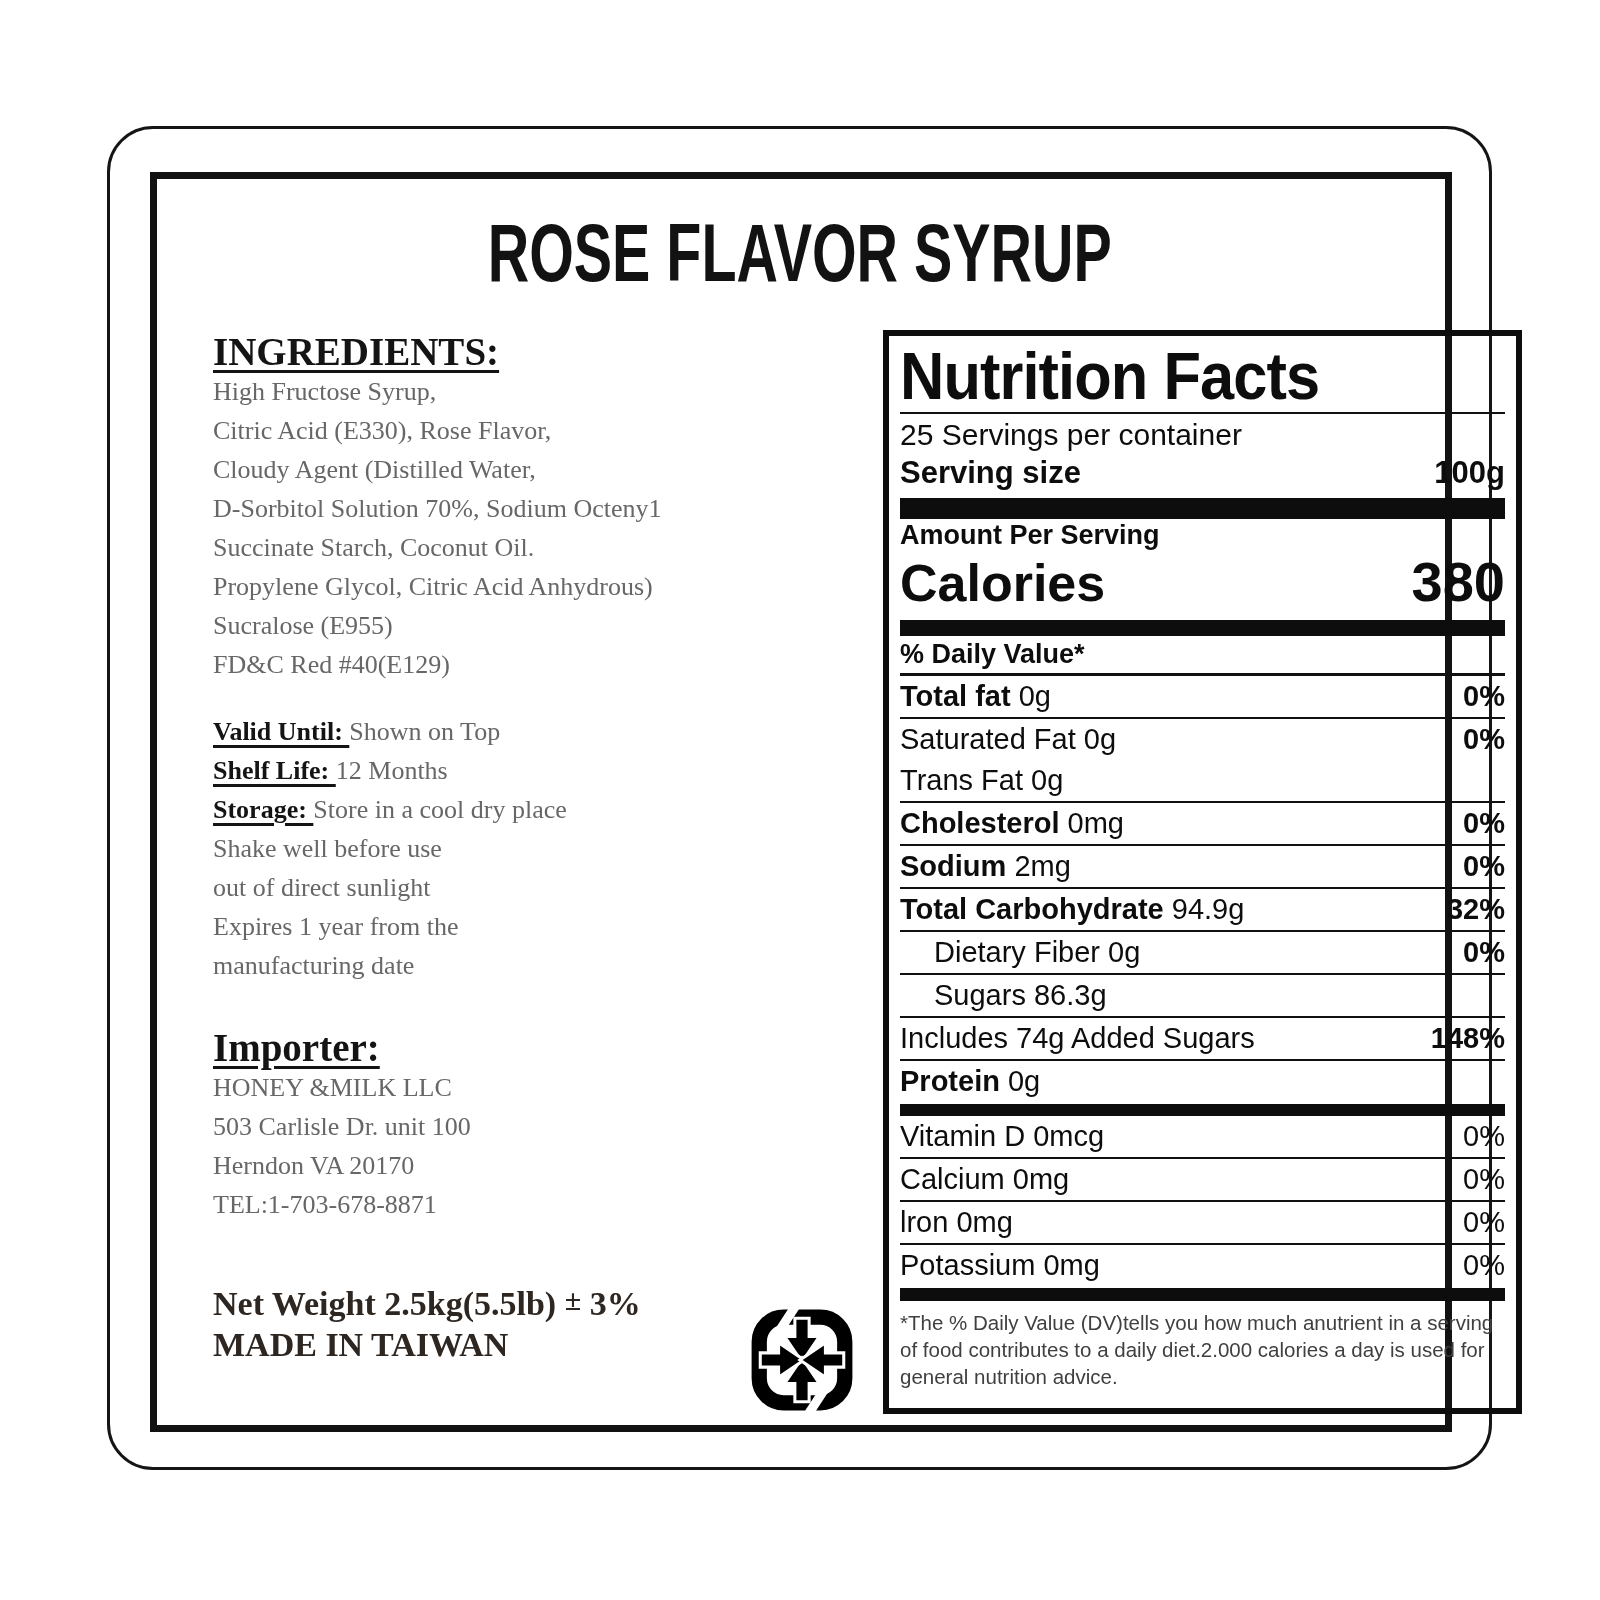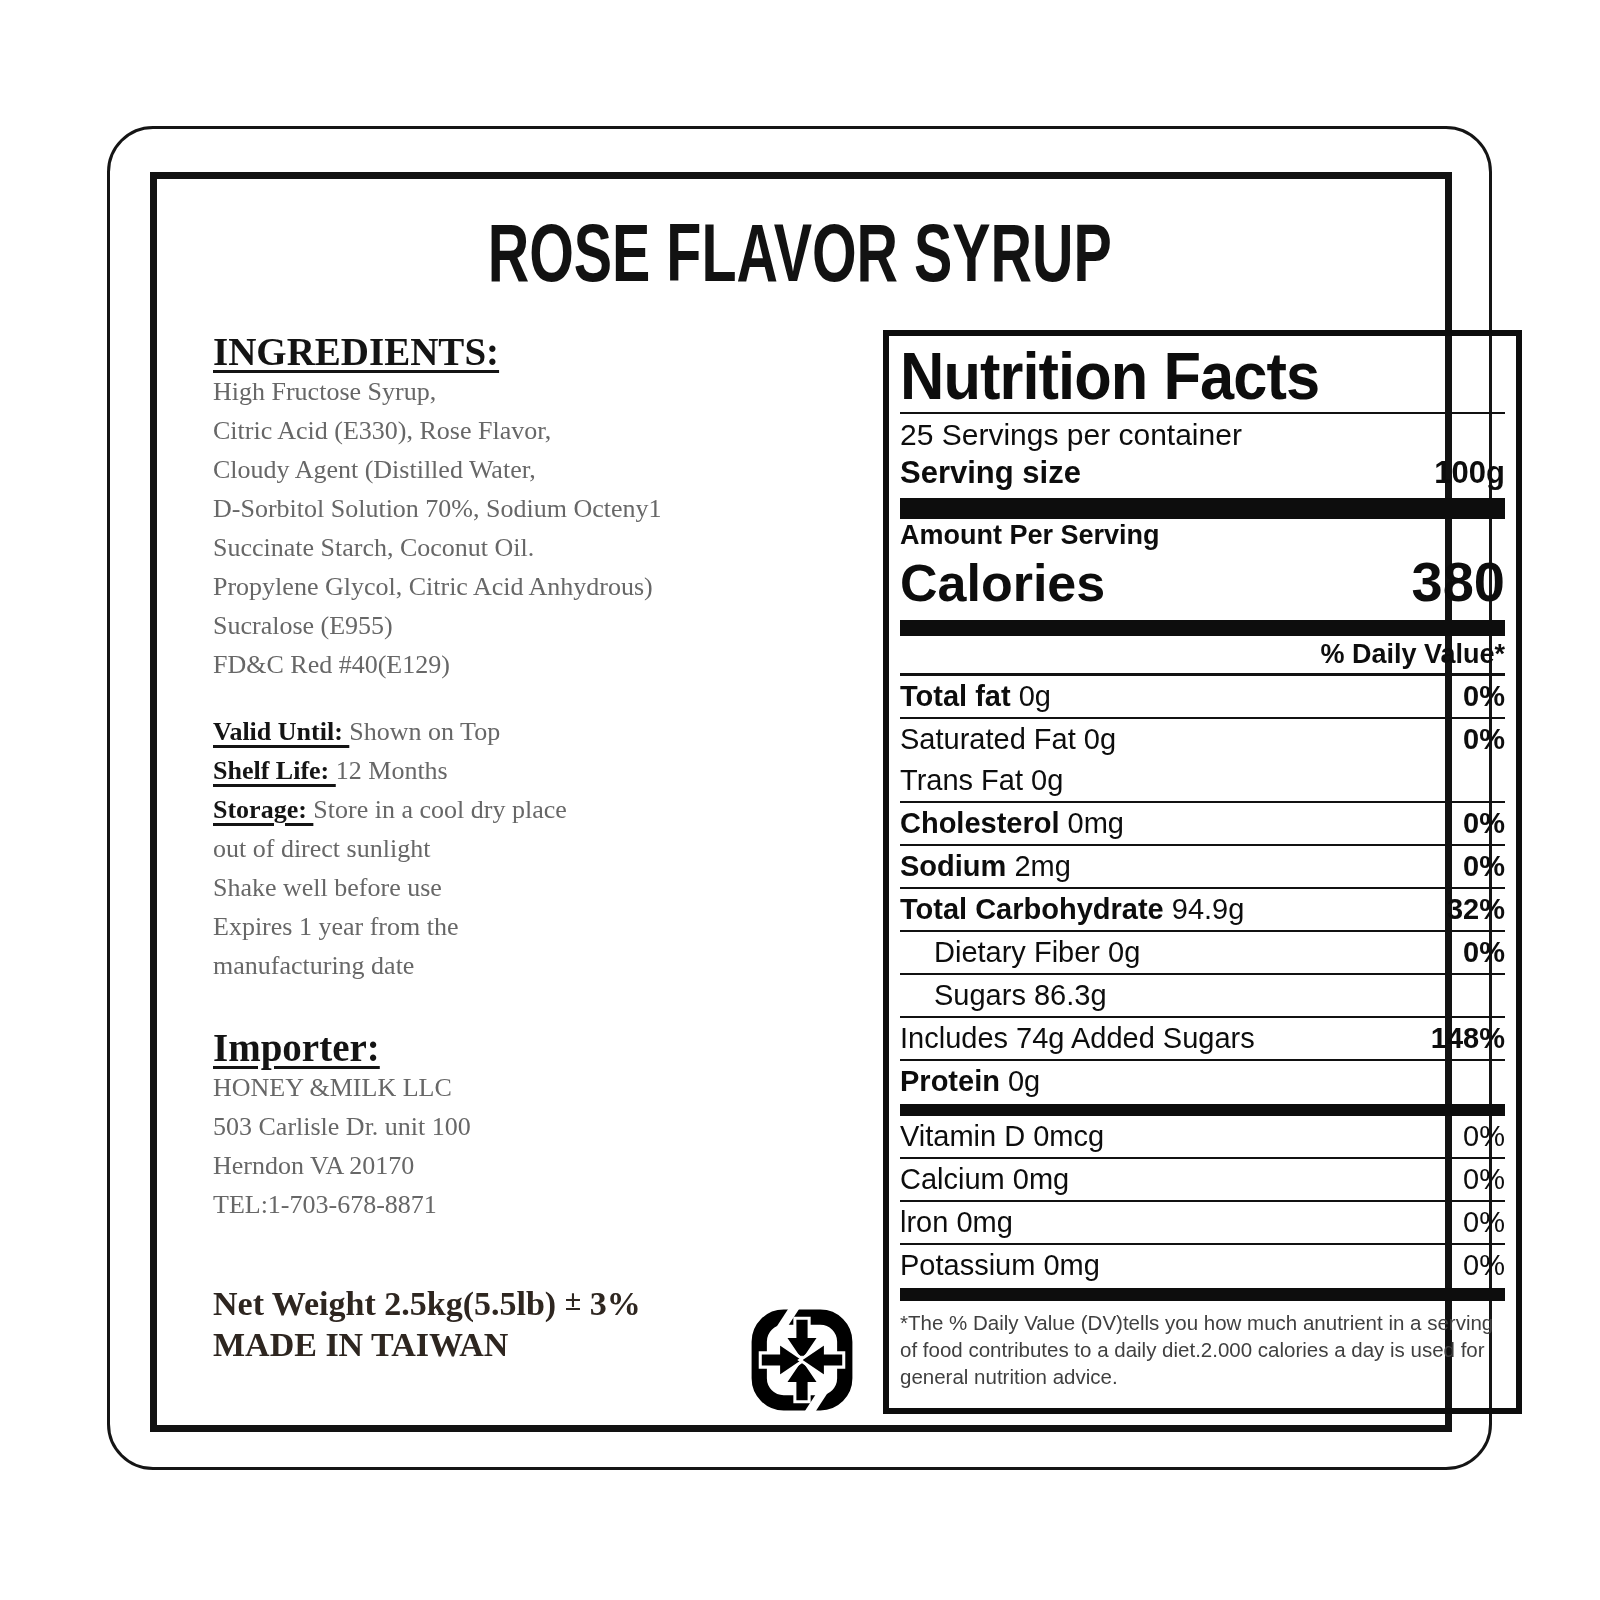--- a/index.html
+++ b/index.html
@@ -41,21 +41,21 @@
   .b2{height:16px;margin-top:6px;}
   .b3{height:12px;margin-top:2px;}
   .b4{height:13px;margin-top:2px;}
   .servings{font-size:30px;line-height:36px;margin-top:3px;}
   .ssrow{display:flex;justify-content:space-between;align-items:baseline;
     font-size:31px;font-weight:700;line-height:40px;}
   .aps{font-size:27px;font-weight:700;line-height:32px;}
   .calrow{display:flex;justify-content:space-between;align-items:baseline;line-height:62px;}
   .cal-l{font-size:52px;font-weight:700;}
   .cal-v{font-size:56px;font-weight:700;}
-  .dvh{text-align:right;font-size:27px;font-weight:700;line-height:37px;}
+  .dvh{font-size:27px;font-weight:700;line-height:37px;}
   .nrow{display:flex;justify-content:space-between;align-items:baseline;
     font-size:29px;line-height:33px;padding:4px 0;}
   .nr-l{white-space:pre-wrap;}
   .nr-l b{font-weight:700;}
   .nr-p{font-weight:400;}
   .bp .nr-p{font-weight:700;}
   .ind .nr-l{padding-left:34px;}
   .footnote{font-size:20.5px;line-height:27px;color:#404040;margin-top:8px;}
 
   .recycle{left:746px;top:1304px;}
@@ -80,22 +80,22 @@
     <div class="lc-line">Succinate Starch, Coconut Oil.</div>
     <div class="lc-line">Propylene Glycol, Citric Acid Anhydrous)</div>
     <div class="lc-line">Sucralose (E955)</div>
     <div class="lc-line">FD&amp;C Red #40(E129)</div>
   </div>
 
   <div class="abs lc" style="top:712px;">
     <div class="lc-line"><span class="lc-lbl">Valid Until: </span><span>Shown on Top</span></div>
     <div class="lc-line"><span class="lc-lbl">Shelf Life: </span><span>12 Months</span></div>
     <div class="lc-line"><span class="lc-lbl">Storage: </span><span>Store in a cool dry place</span></div>
+    <div class="lc-line">Shake well before use</div>
     <div class="lc-line">out of direct sunlight</div>
-    <div class="lc-line">Shake well before use</div>
     <div class="lc-line">Expires 1 year from the</div>
     <div class="lc-line">manufacturing date</div>
   </div>
 
   <div class="abs lc" style="top:1028px;">
     <div class="lc-head">Importer:</div>
     <div class="lc-line">HONEY &amp;MILK LLC</div>
     <div class="lc-line">503 Carlisle Dr. unit 100</div>
     <div class="lc-line">Herndon VA 20170</div>
     <div class="lc-line">TEL:1-703-678-8871</div>

